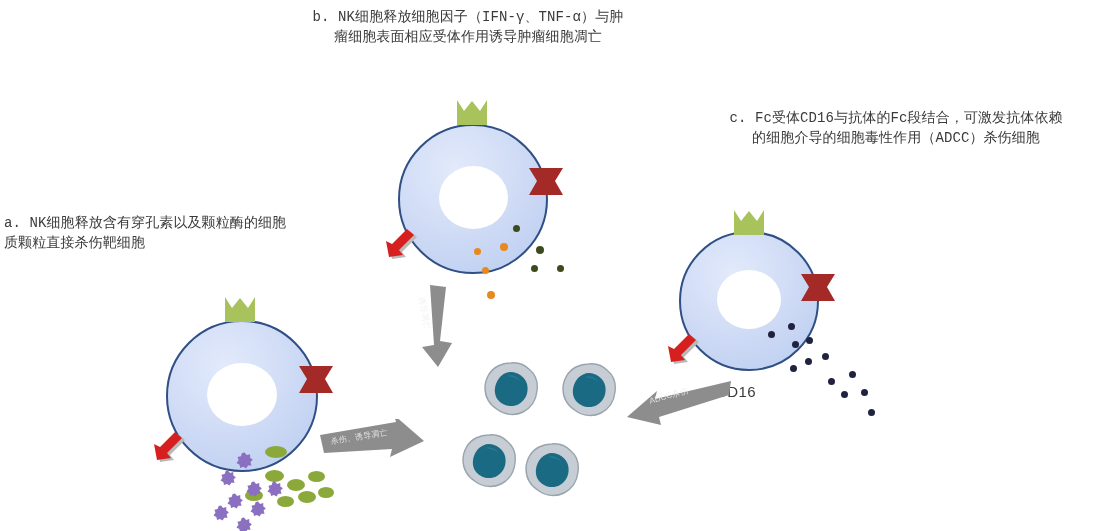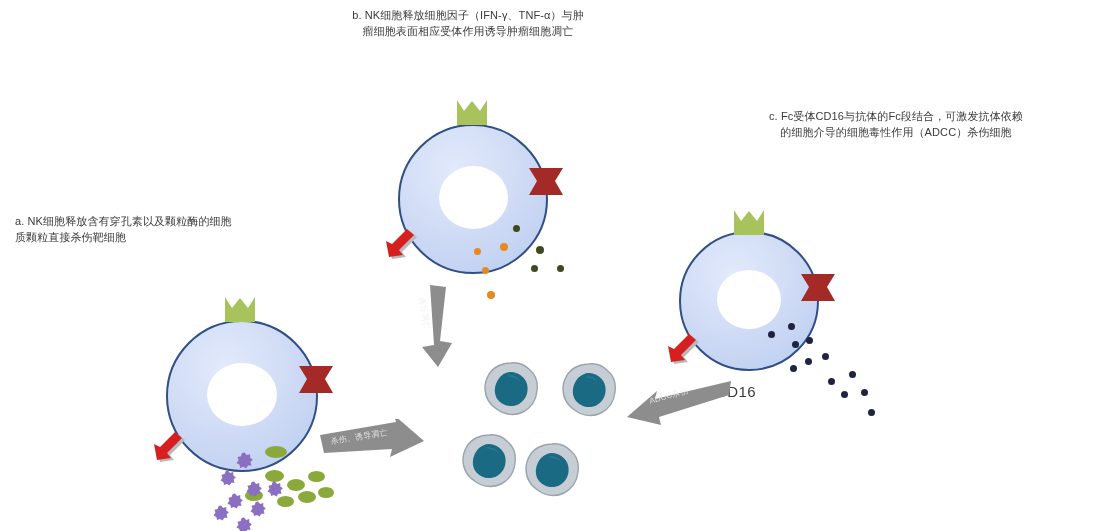--- a/index.html
+++ b/index.html
@@ -16,35 +16,35 @@
     position: relative;
     width: 1100px;
     height: 531px;
     background: #ffffff;
     overflow: hidden;
   }
 
   
   .caption {
     position: absolute;
-    font-size: 11px;
+    font-size: 14px;
     line-height: 1.42;
     color: #3a3a3a;
     letter-spacing: 0.1px;
     white-space: pre-line;
-    font-family: Liberation Sans, sans-serif;
+    font-family: Liberation Mono, monospace;
   }
   .caption.c-b {
     left: 282px;
     top: 8px;
     width: 372px;
     text-align: center;
   }
   .caption.c-a {
-    left: 15px;
+    left: 4px;
     top: 214px;
     width: 350px;
     text-align: left;
   }
   .caption.c-c {
     left: 700px;
     top: 109px;
     width: 392px;
     text-align: center;
   }

